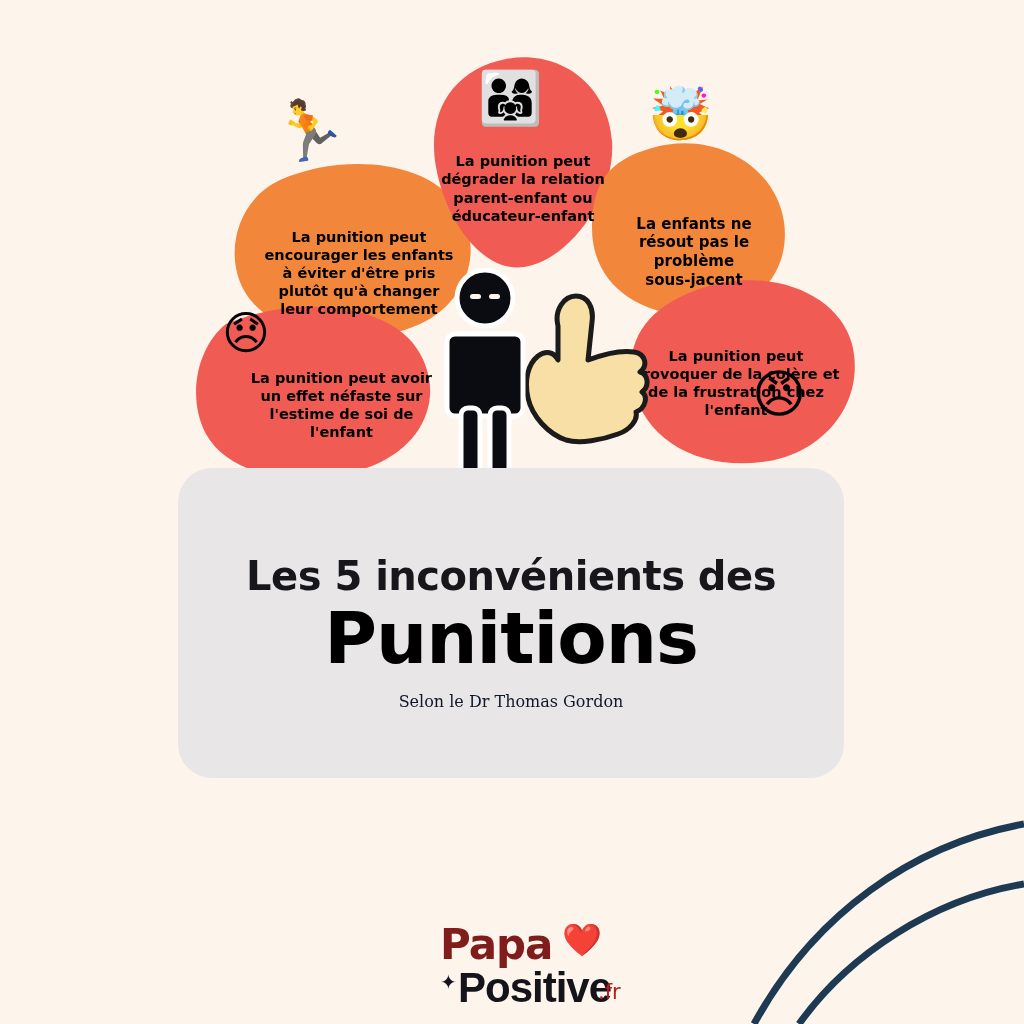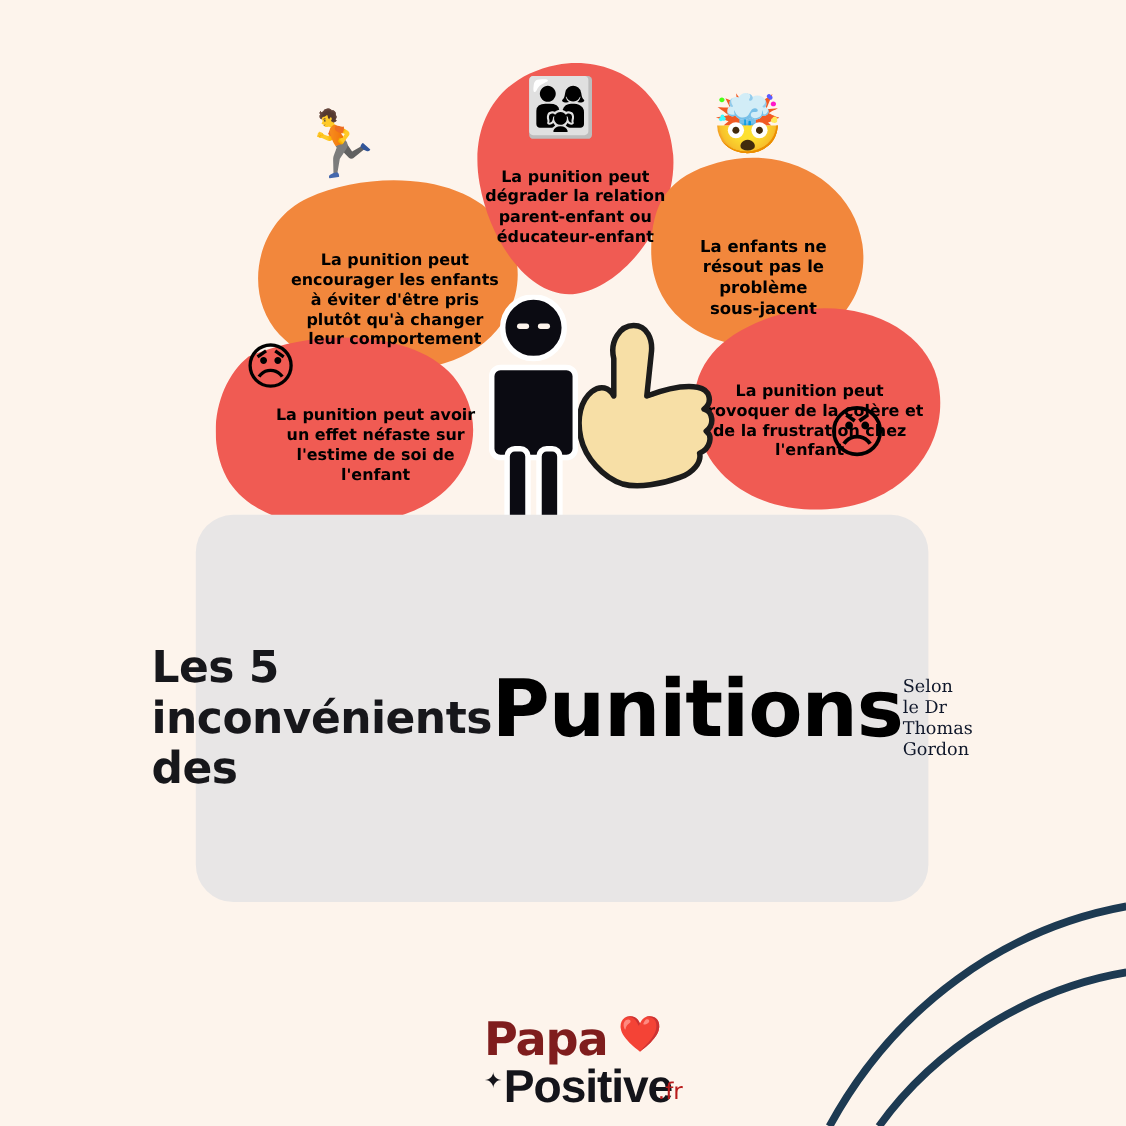--- a/index.html
+++ b/index.html
@@ -86,26 +86,26 @@
     height: 176px;
     z-index: 5;
   }
 
   
   #title-card {
     position: absolute;
     left: 178px;
     top: 468px;
     width: 666px;
-    height: 352px;
+    height: 310px;
     background: #e8e6e6;
     border-radius: 34px;
     z-index: 7;
     display: flex;
-    flex-direction: row;
+    flex-direction: column;
     align-items: center;
     justify-content: center;
   }
   #title-line1 {
     font-family: "DejaVu Sans", sans-serif;
     font-weight: 700;
     font-size: 40px;
     color: #17171b;
     letter-spacing: -0.5px;
     margin-top: 18px;

